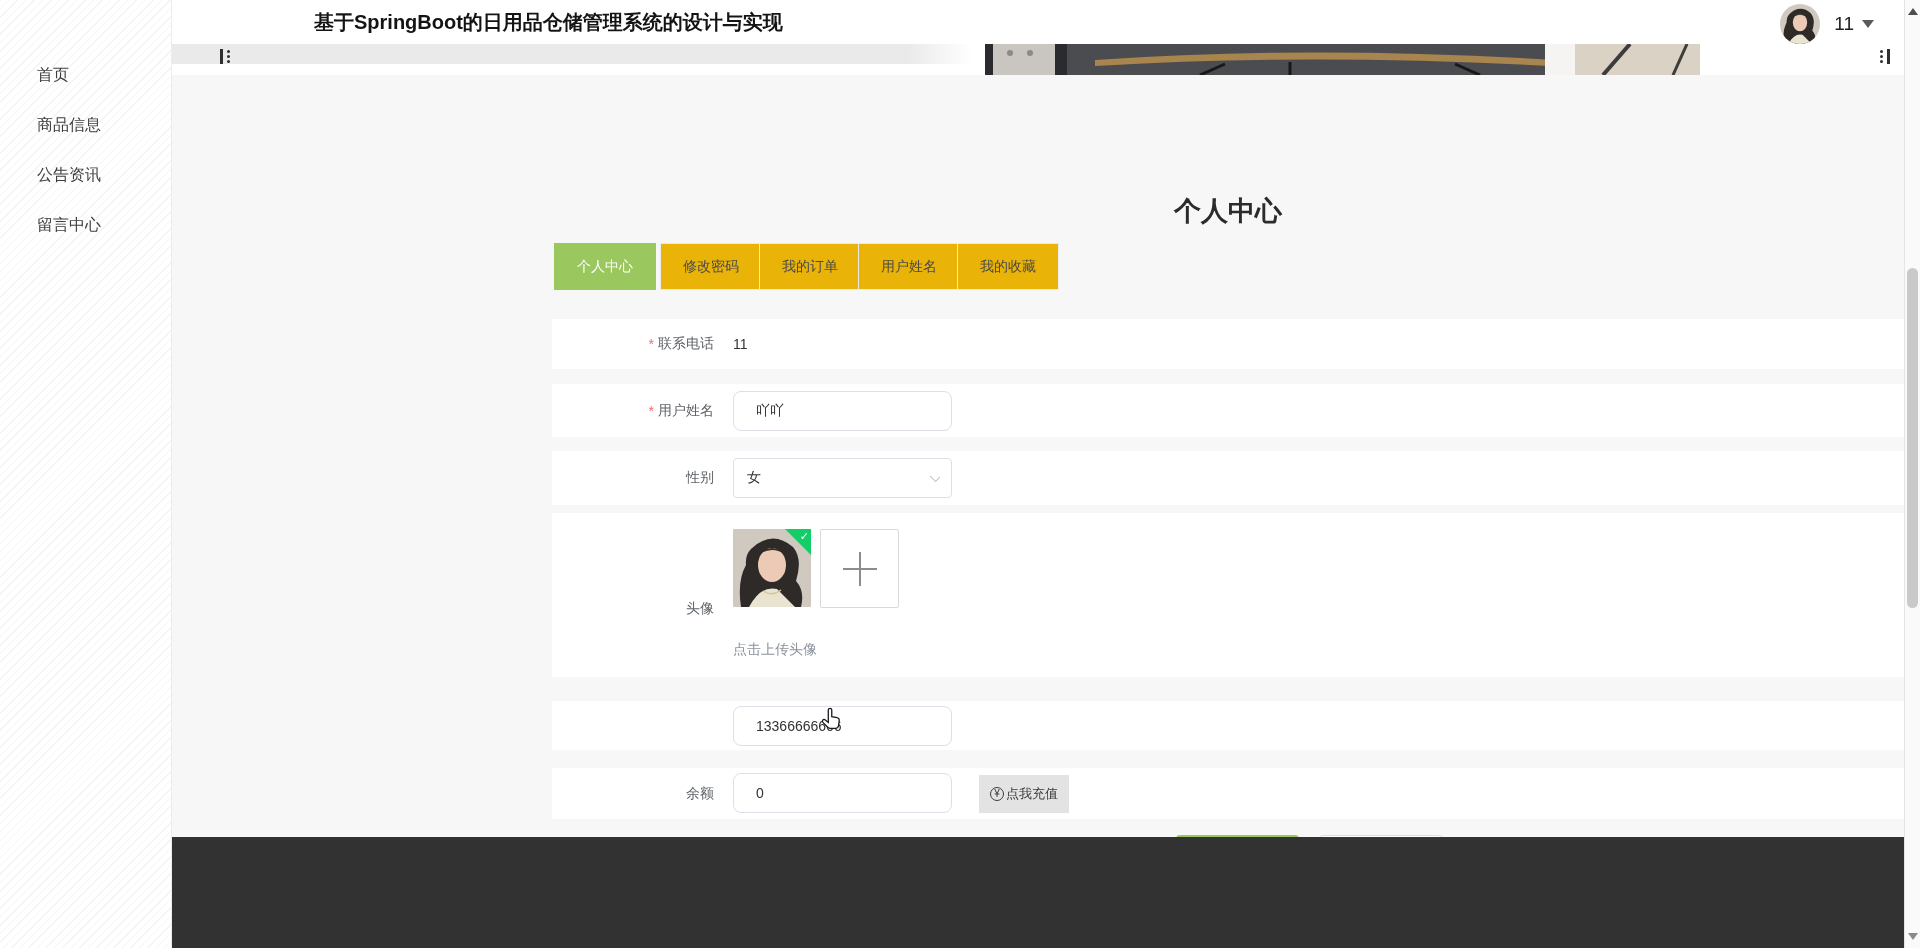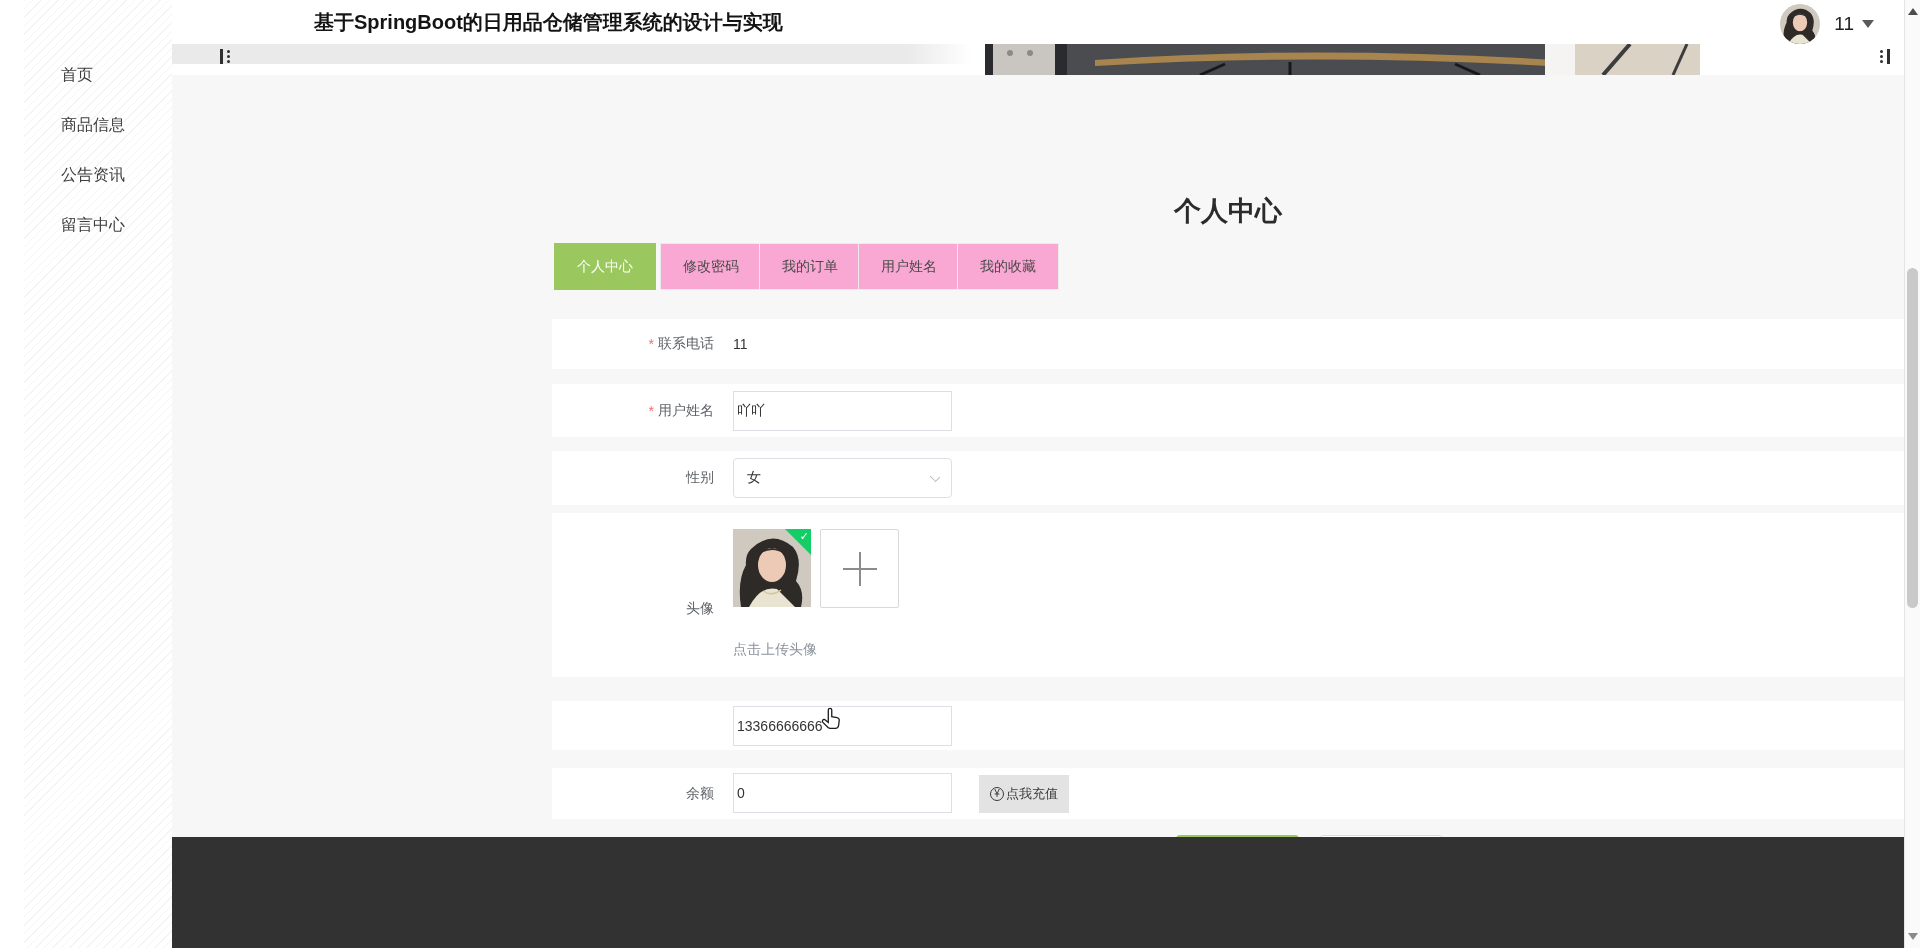--- a/index.html
+++ b/index.html
@@ -2,21 +2,21 @@
 <html><head>
 <meta charset="utf-8">
 <style>
   html,body{margin:0;padding:0;background:#fff;}
   *{box-sizing:border-box;font-family:"Liberation Sans","DejaVu Sans",sans-serif;}
   #stage{position:relative;width:1920px;height:948px;overflow:hidden;background:#fff;}
 
   
   #sidebar{position:absolute;left:0;top:0;width:172px;height:948px;background:#fff;
     background-image:repeating-linear-gradient(135deg,rgba(0,0,0,.045) 0 1px,transparent 1px 6px);
-    border-right:1px solid #ececec;margin-left:24px;}
+    border-right:1px solid #ececec;}
   .side-item{position:absolute;left:0;width:172px;height:40px;line-height:40px;
     padding-left:37px;font-size:16px;color:#3d3d3d;cursor:pointer;}
 
   
   #header{position:absolute;left:172px;top:0;width:1732px;height:44px;background:#fff;}
   #header-title{position:absolute;left:98px;top:0;height:53px;line-height:44px;
     font-size:20px;font-weight:bold;color:#141414;margin-left:44px;}
   #user-box{position:absolute;right:30px;top:2px;height:44px;display:flex;align-items:center;cursor:pointer;}
   .avatar-sm{width:40px;height:40px;border-radius:50%;overflow:hidden;flex:0 0 auto;}
   #username{margin-left:14px;font-size:19px;color:#1f1f1f;}
@@ -32,31 +32,31 @@
   .dh-bar{width:3px;height:15px;background:#2f2f2f;}
   .dh-dots{display:flex;flex-direction:column;gap:2px;}
   .dh-dots i{width:3px;height:3px;background:#2f2f2f;border-radius:50%;}
 
   
   #main{position:absolute;left:172px;top:75px;width:1732px;height:762px;background:#f7f7f8;}
   #page-title{position:absolute;left:380px;top:100px;width:1352px;text-align:center;
     font-size:27px;font-weight:bold;color:#2b2b2b;}
 
   .tab{position:absolute;top:168px;height:47px;padding:0 22px;display:flex;align-items:center;
-    font-size:14px;background:#f9a8d4;border:1px solid #ebebeb;color:#4a4a4a;cursor:pointer;}
+    font-size:14px;background:#eab308;border:1px solid #ebebeb;color:#4a4a4a;cursor:pointer;}
   .tab.active{background:#9bc85e;border-color:#9bc85e;color:#fff;}
 
   .row{position:absolute;left:380px;width:1352px;background:#fff;}
   .lbl{position:absolute;left:0;top:0;bottom:0;width:172px;display:flex;align-items:center;
     justify-content:flex-end;padding-right:10px;font-size:14px;color:#5f6368;}
   .req{color:#f56c6c;margin-right:4px;}
   .val{position:absolute;left:181px;top:0;bottom:0;display:flex;align-items:center;
     font-size:14px;color:#333;}
-  .inp{position:absolute;left:181px;width:219px;height:40px;border:1px solid #dcdfe6;border-radius:0;
-    padding:0 3px;font-size:14px;color:#333;background:#fff;outline:none;}
+  .inp{position:absolute;left:181px;width:219px;height:40px;border:1px solid #dcdfe6;border-radius:8px;
+    padding:0 22px;font-size:14px;color:#333;background:#fff;outline:none;}
   .sel{position:absolute;left:181px;width:219px;height:40px;border:1px solid #dcdfe6;border-radius:4px;
     background:#fff;display:flex;align-items:center;padding:0 13px;font-size:14px;color:#333;cursor:pointer;}
   .sel-caret{position:absolute;right:12px;top:16px;width:8px;height:8px;border-right:1px solid #b6b9c0;
     border-bottom:1px solid #b6b9c0;transform:rotate(45deg) scaleY(.8);margin-top:-2px;}
 
   .thumb{position:absolute;left:181px;top:16px;width:78px;height:78px;overflow:hidden;cursor:pointer;}
   .thumb-badge{position:absolute;right:0;top:0;width:0;height:0;
     border-top:26px solid #13ce66;border-left:26px solid transparent;}
   .thumb-check{position:absolute;right:2px;top:1px;color:#fff;font-size:11px;font-weight:bold;}
   .upload-box{position:absolute;left:268px;top:16px;width:79px;height:79px;background:#fff;

